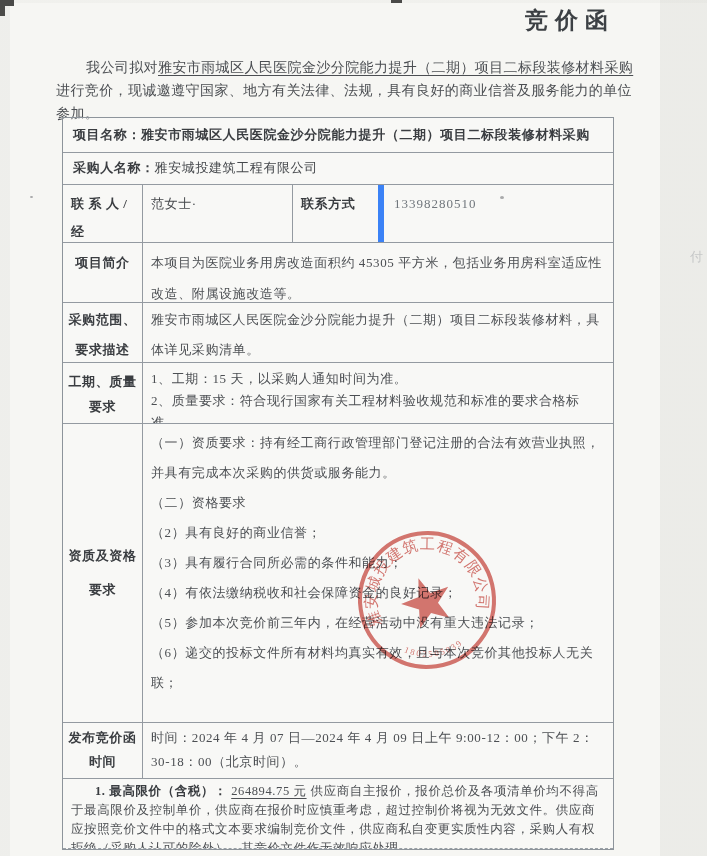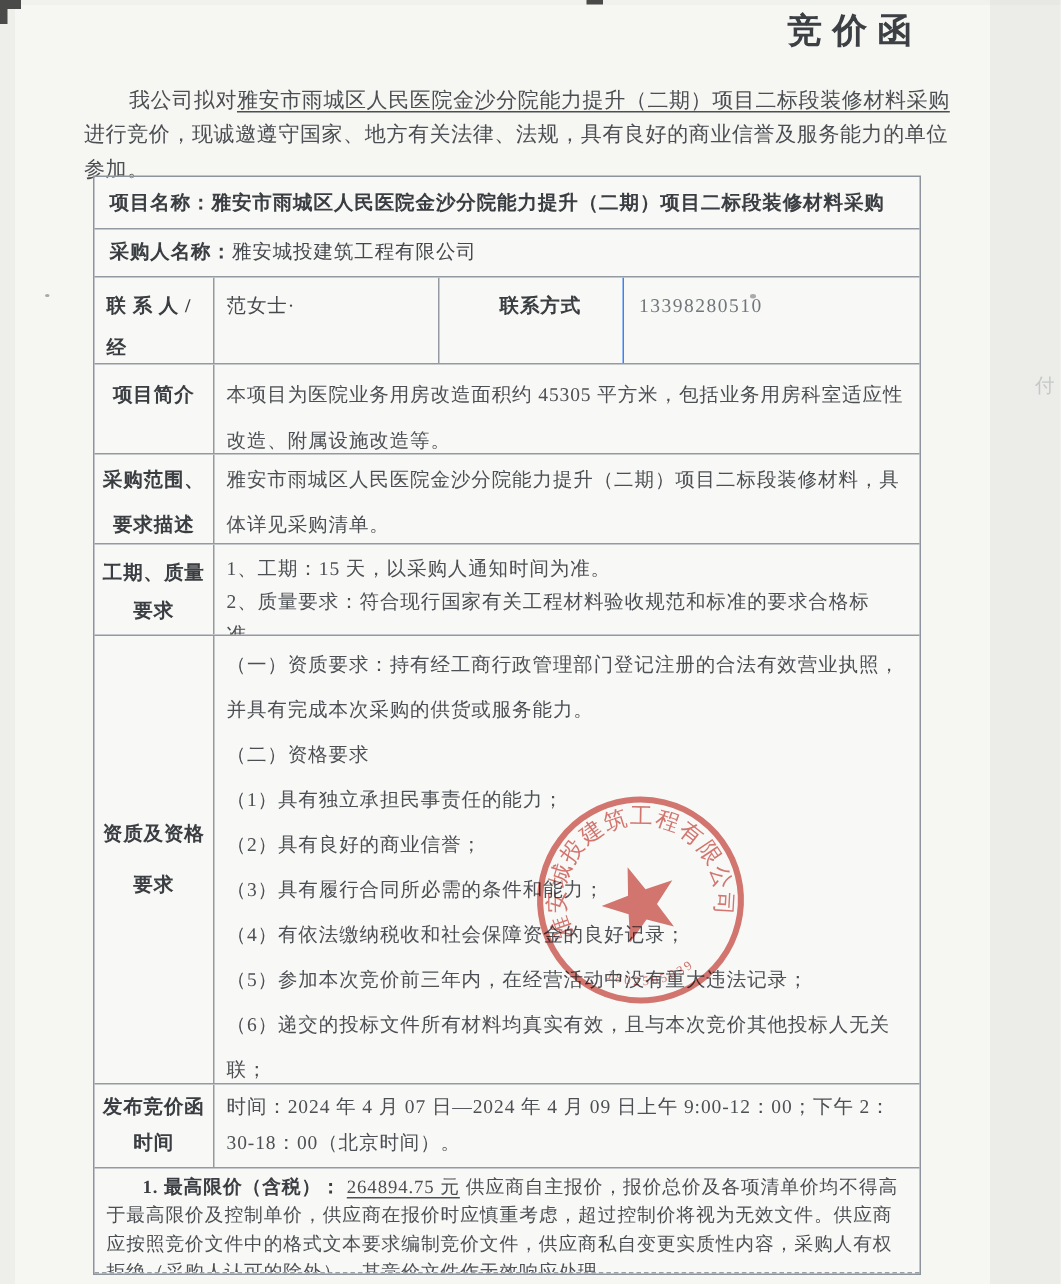--- a/index.html
+++ b/index.html
@@ -24,21 +24,21 @@
   .cell{box-sizing:border-box;}
   .lab{width:80px;flex:0 0 80px;border-right:1px solid #949aa1;font-weight:700;
     color:#3a3d41;text-align:center;}
   .val{flex:1 1 auto;color:#4c4f53;}
   .b{font-weight:700;color:#3a3d41;}
   .r1{height:35px;}.r1 .cell{padding:0 10px;line-height:34px;width:100%;}
   .r2{height:32px;}.r2 .cell{padding:0 10px;line-height:30px;width:100%;}
   .r3{height:58px;}
   .r3 .c1{width:80px;flex:0 0 80px;border-right:1px solid #949aa1;font-weight:700;color:#3a3d41;padding:5px 4px 0 8px;line-height:28px;}
   .r3 .c2{width:150px;flex:0 0 150px;border-right:1px solid #949aa1;padding:5px 8px 0;line-height:28px;}
-  .r3 .c3{width:91px;flex:0 0 91px;border-right:1px solid #3b82f6;font-weight:700;color:#3a3d41;padding:5px 8px 0;line-height:28px;margin-left:32px;}
+  .r3 .c3{width:91px;flex:0 0 91px;border-right:6px solid #3b82f6;font-weight:700;color:#3a3d41;padding:5px 8px 0;line-height:28px;}
   .r3 .c4{flex:1 1 auto;padding:5px 10px 0;line-height:28px;color:#70767c;letter-spacing:1px;}
   .r4{height:60px;}.r4 .lab{padding-top:4px;line-height:31px;}
   .r4 .val{padding:4px 8px 0;line-height:31px;}
   .r5{height:60px;}.r5 .lab{padding-top:2px;line-height:30px;}
   .r5 .val{padding:2px 8px 0;line-height:30px;}
   .r6{height:61px;}.r6 .lab{padding-top:6px;line-height:25px;}
   .r6 .val{padding:5px 8px 0;line-height:22px;}
   .r7{height:299px;}
   .r7 .lab{display:flex;flex-direction:column;justify-content:center;line-height:34px;}
   .r7 .val{padding:4px 8px 0;line-height:30px;}
@@ -111,21 +111,20 @@
     </div>
 
     <div class="row r7">
       <div class="cell lab">
         <div>资质及资格</div>
         <div>要求</div>
       </div>
       <div class="cell val">
         <div>（一）资质要求：持有经工商行政管理部门登记注册的合法有效营业执照，并具有完成本次采购的供货或服务能力。</div>
         <div>（二）资格要求</div>
-        <div>（1）具有独立承担民事责任的能力；</div>
         <div>（2）具有良好的商业信誉；</div>
         <div>（3）具有履行合同所必需的条件和能力；</div>
         <div>（4）有依法缴纳税收和社会保障资金的良好记录；</div>
         <div>（5）参加本次竞价前三年内，在经营活动中没有重大违法记录；</div>
         <div>（6）递交的投标文件所有材料均真实有效，且与本次竞价其他投标人无关联；</div>
 
       </div>
     </div>
 
     <div class="row r8">

